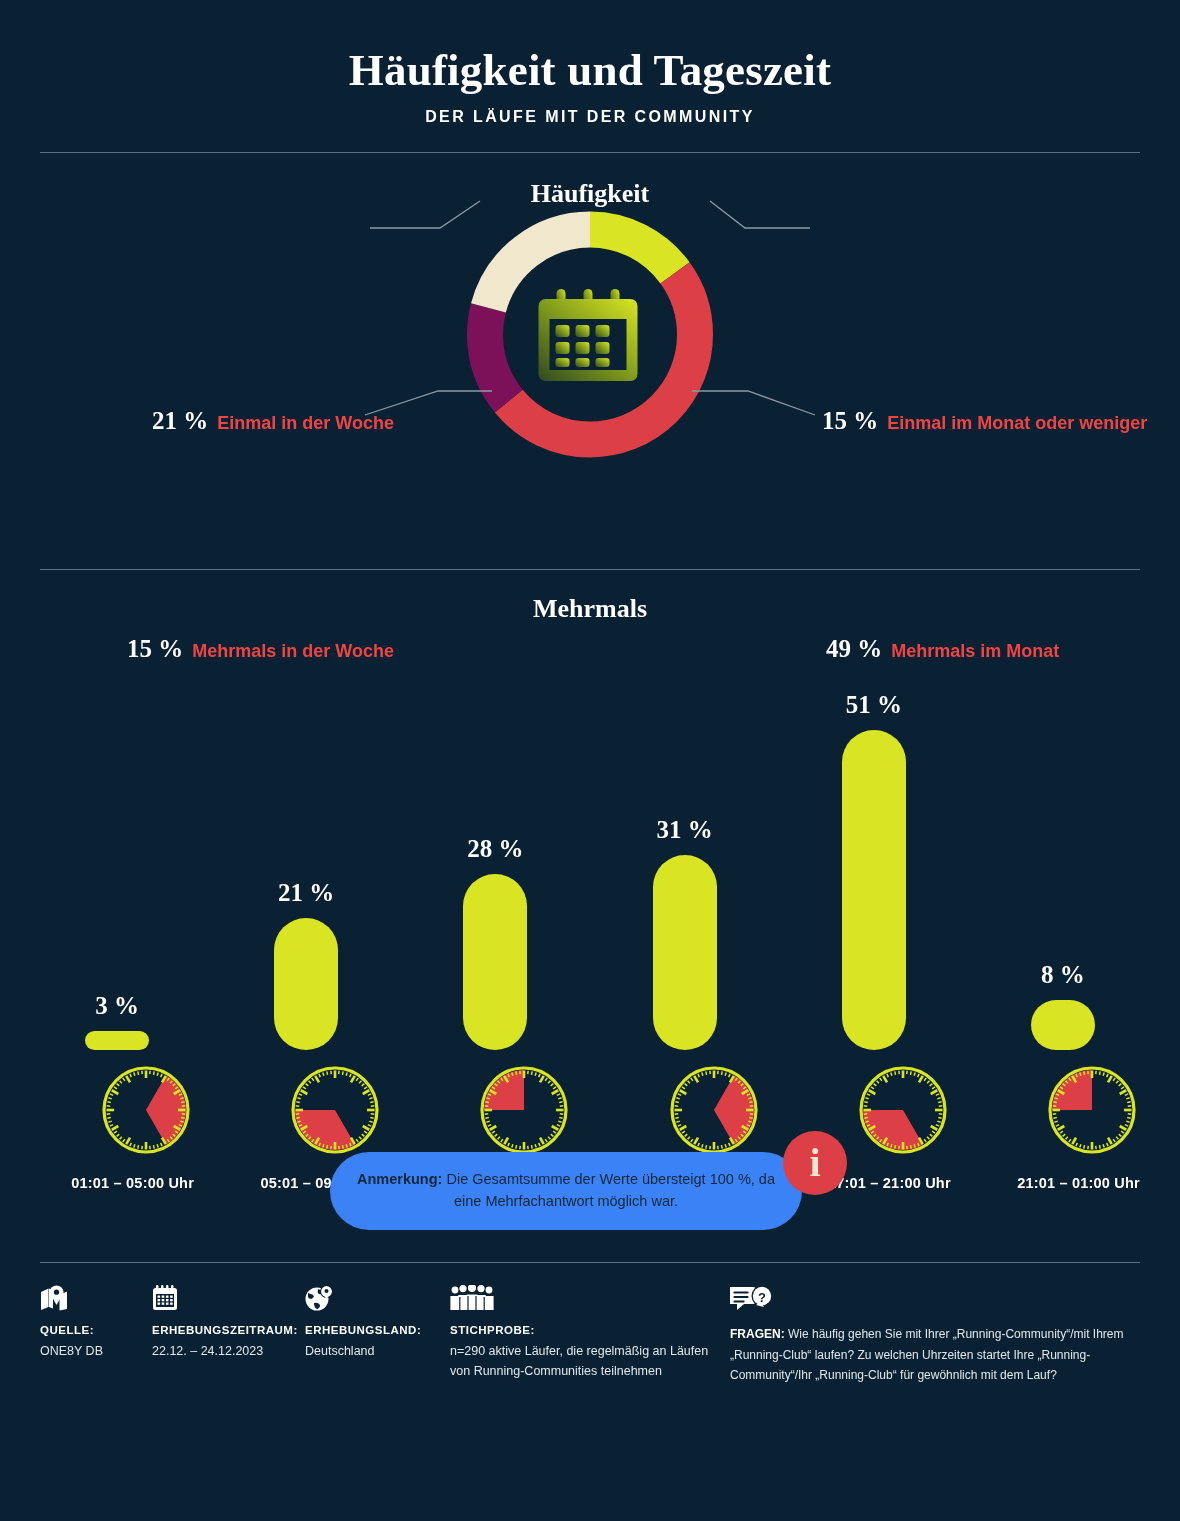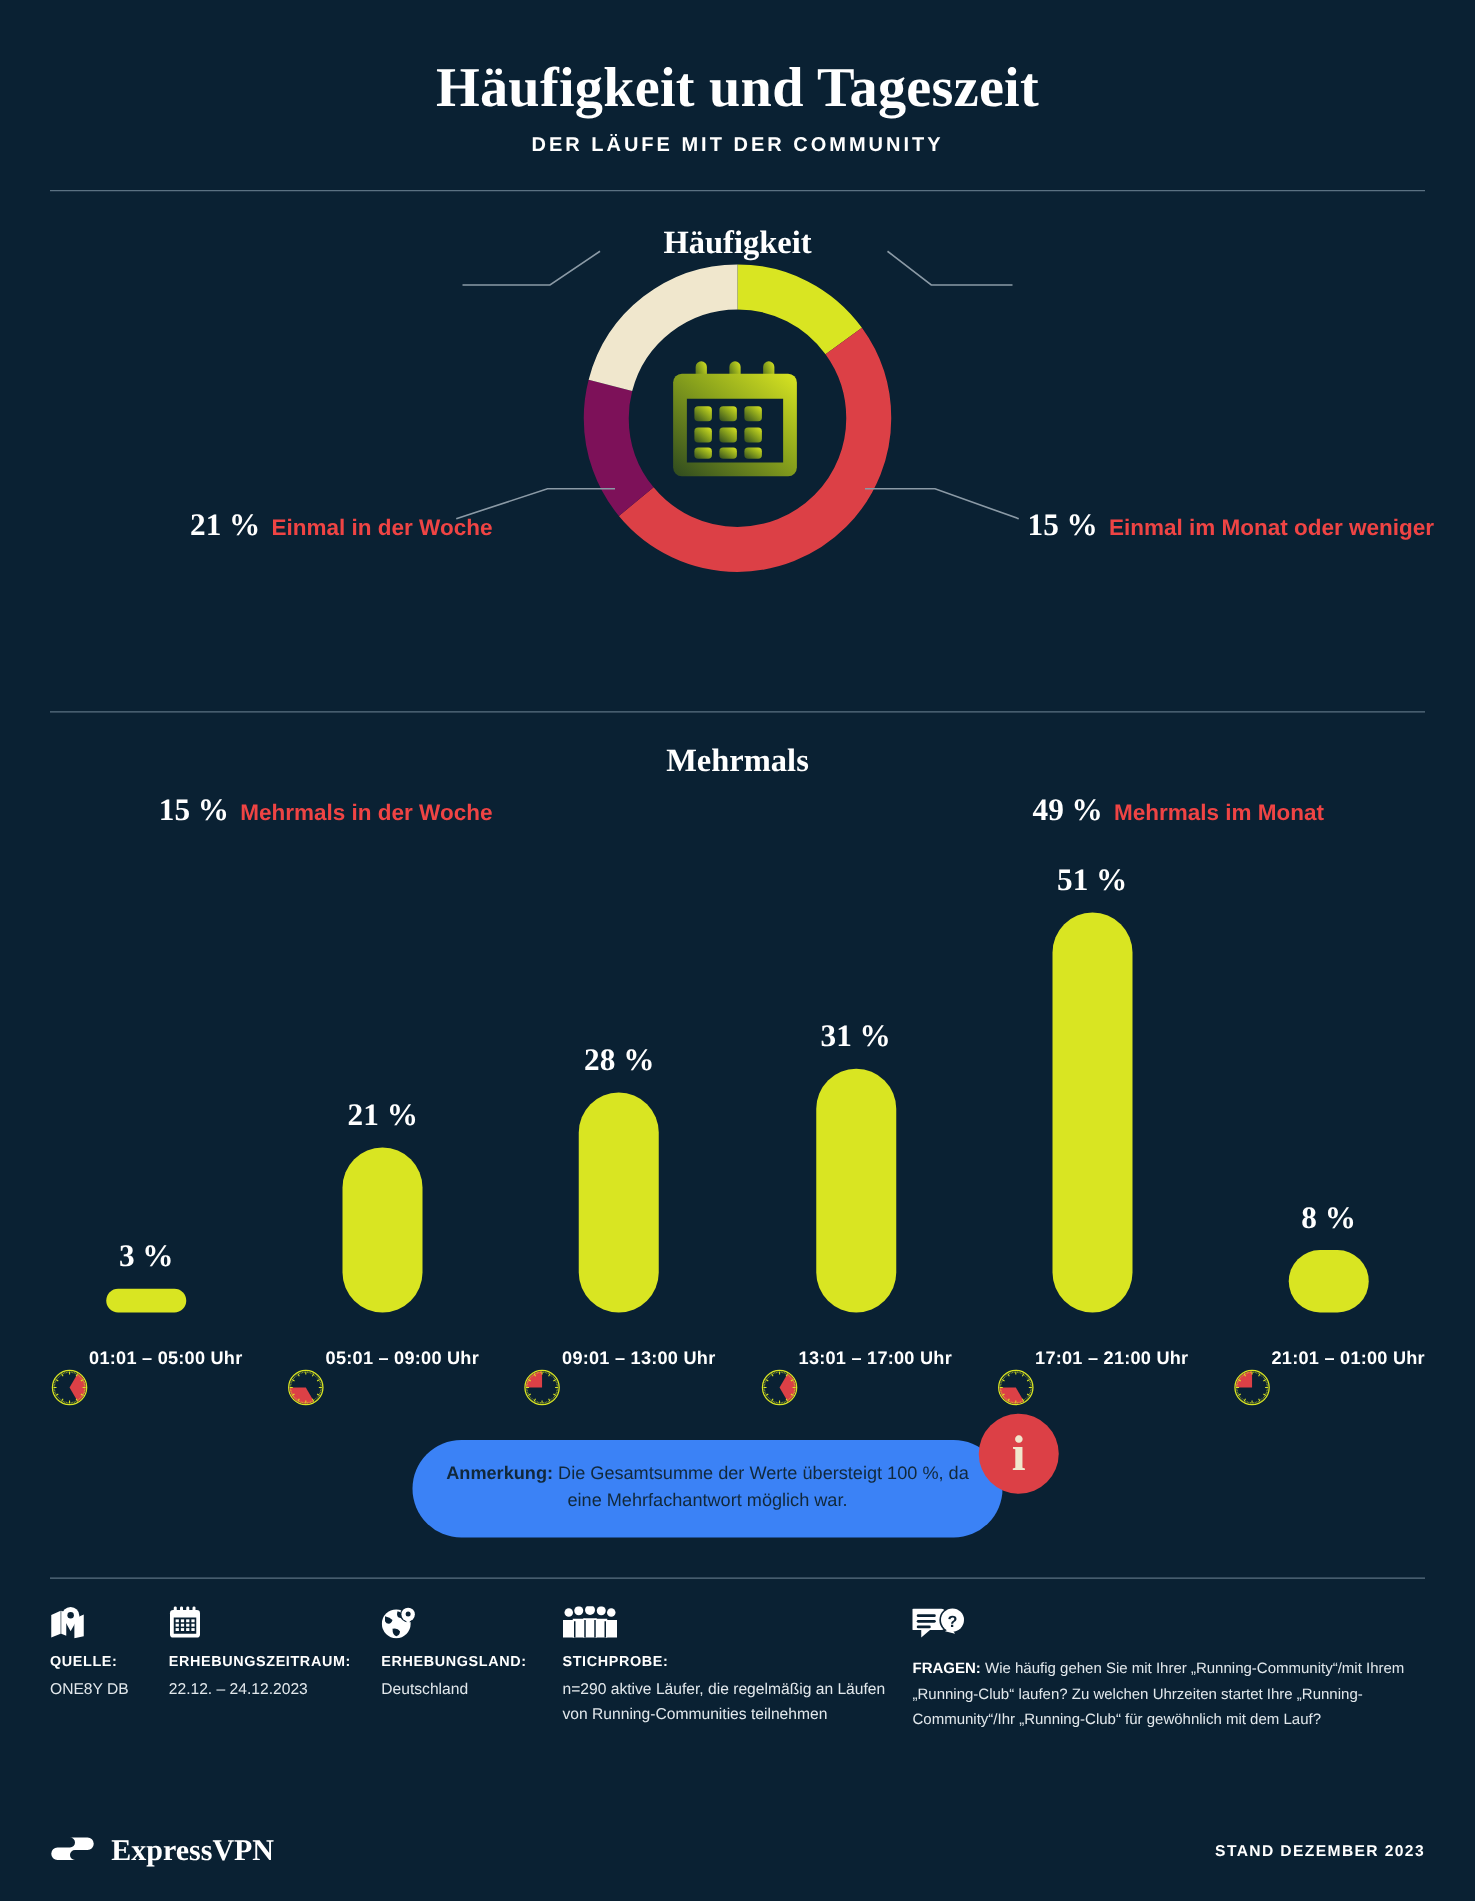--- a/index.html
+++ b/index.html
@@ -80,21 +80,21 @@
     font-size: 25px; font-weight: 700; color: #ffffff;
     margin-bottom: 11px;
   }
   .bar {
     width: 64px; background: #d9e522; border-radius: 34px;
   }
   .clocks-row {
     position: absolute; left: 40px; right: 40px; top: 492px;
     display: flex; justify-content: space-between;
   }
-  .clock-col { width: 154px; display: flex; flex-direction: row; align-items: flex-start; }
+  .clock-col { width: 154px; display: flex; flex-direction: column; align-items: flex-end; }
   .clock-label {
     margin-top: 17px; font-size: 14.5px; font-weight: 700;
     color: #ffffff; letter-spacing: 0.2px; white-space: nowrap;
   }
 
   
   .note-section { position: relative; height: 132px; }
   .note-box {
     position: absolute; left: 330px; top: 22px;
     width: 472px; height: 78px;
@@ -674,21 +674,21 @@
         <path d="M19.5 10 L27 6.5 L27 24 L19.5 25.5 Z" fill="#ffffff"></path>
         <path d="M9 3.5 L13 5 L13 23.5 L9 22 Z" fill="#ffffff"></path>
         <circle cx="16.5" cy="7.5" r="7" fill="#ffffff"></circle>
         <circle cx="16.5" cy="7.2" r="2.6" fill="#0a2133"></circle>
         <path d="M16.5 20 L11.5 11 L21.5 11 Z" fill="#ffffff"></path>
       </svg>
       <div class="meta-label">QUELLE:</div>
       <div class="meta-value">ONE8Y DB</div>
     </div>
 
-    <div class="meta-item" style="left:95px; width:185px;">
+    <div class="meta-item" style="left:112px; width:185px;">
       <svg class="meta-icon" viewBox="0 0 26 26" width="26">
         <rect x="4" y="0" width="2.4" height="5" rx="1.2" fill="#ffffff"></rect>
         <rect x="9" y="0" width="2.4" height="5" rx="1.2" fill="#ffffff"></rect>
         <rect x="14" y="0" width="2.4" height="5" rx="1.2" fill="#ffffff"></rect>
         <rect x="19" y="0" width="2.4" height="5" rx="1.2" fill="#ffffff"></rect>
         <rect x="1" y="3" width="24" height="22" rx="2.5" fill="#ffffff"></rect>
         <rect x="4" y="9" width="18" height="13" fill="#0a2133"></rect>
         <g fill="#ffffff">
           <rect x="5.5" y="10.5" width="2.6" height="2.3"></rect>
             <rect x="9.7" y="10.5" width="2.6" height="2.3"></rect>
@@ -763,23 +763,14 @@
         <path d="M26 19 l5 -3 l3 5 Z" fill="#ffffff"></path>
         <text x="32" y="15.5" font-family="Liberation Sans, sans-serif" font-size="13" font-weight="700" fill="#0a2133" text-anchor="middle">?</text>
       </svg>
       <div class="meta-q">
         <b>FRAGEN:</b>
         <span>Wie häufig gehen Sie mit Ihrer „Running-Community“/mit Ihrem „Running-Club“ laufen? Zu welchen Uhrzeiten startet Ihre „Running-Community“/Ihr „Running-Club“ für gewöhnlich mit dem Lauf?</span>
       </div>
     </div>
   </div>
 
-  <div class="brand-row">
-    <div class="brand">
-      <svg width="36" height="28" viewBox="0 0 36 28">
-        <path d="M6 3 h24 a5 5 0 0 1 0 10 h-10 a4 4 0 0 0 0 8 h-14 a5 5 0 0 1 0 -10 h10 a4 4 0 0 0 0 -8 Z" fill="#ffffff"></path>
-      </svg>
-      <span class="brand-name">ExpressVPN</span>
-    </div>
-    <div class="stand">STAND DEZEMBER 2023</div>
-  </div>
 
 </div>
 
 </body></html>

